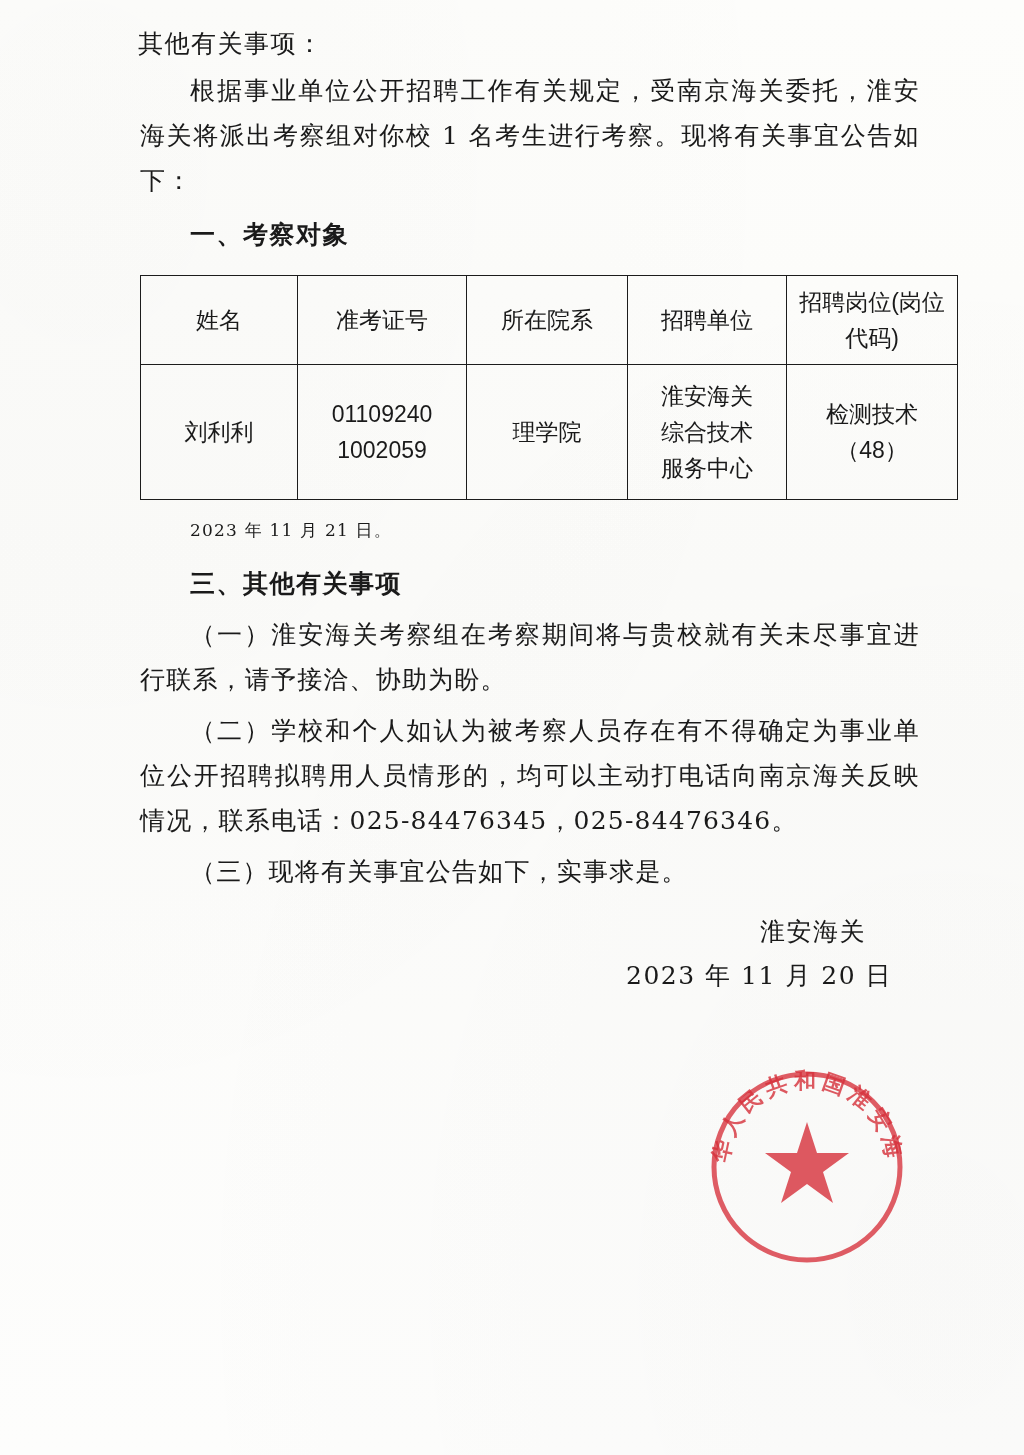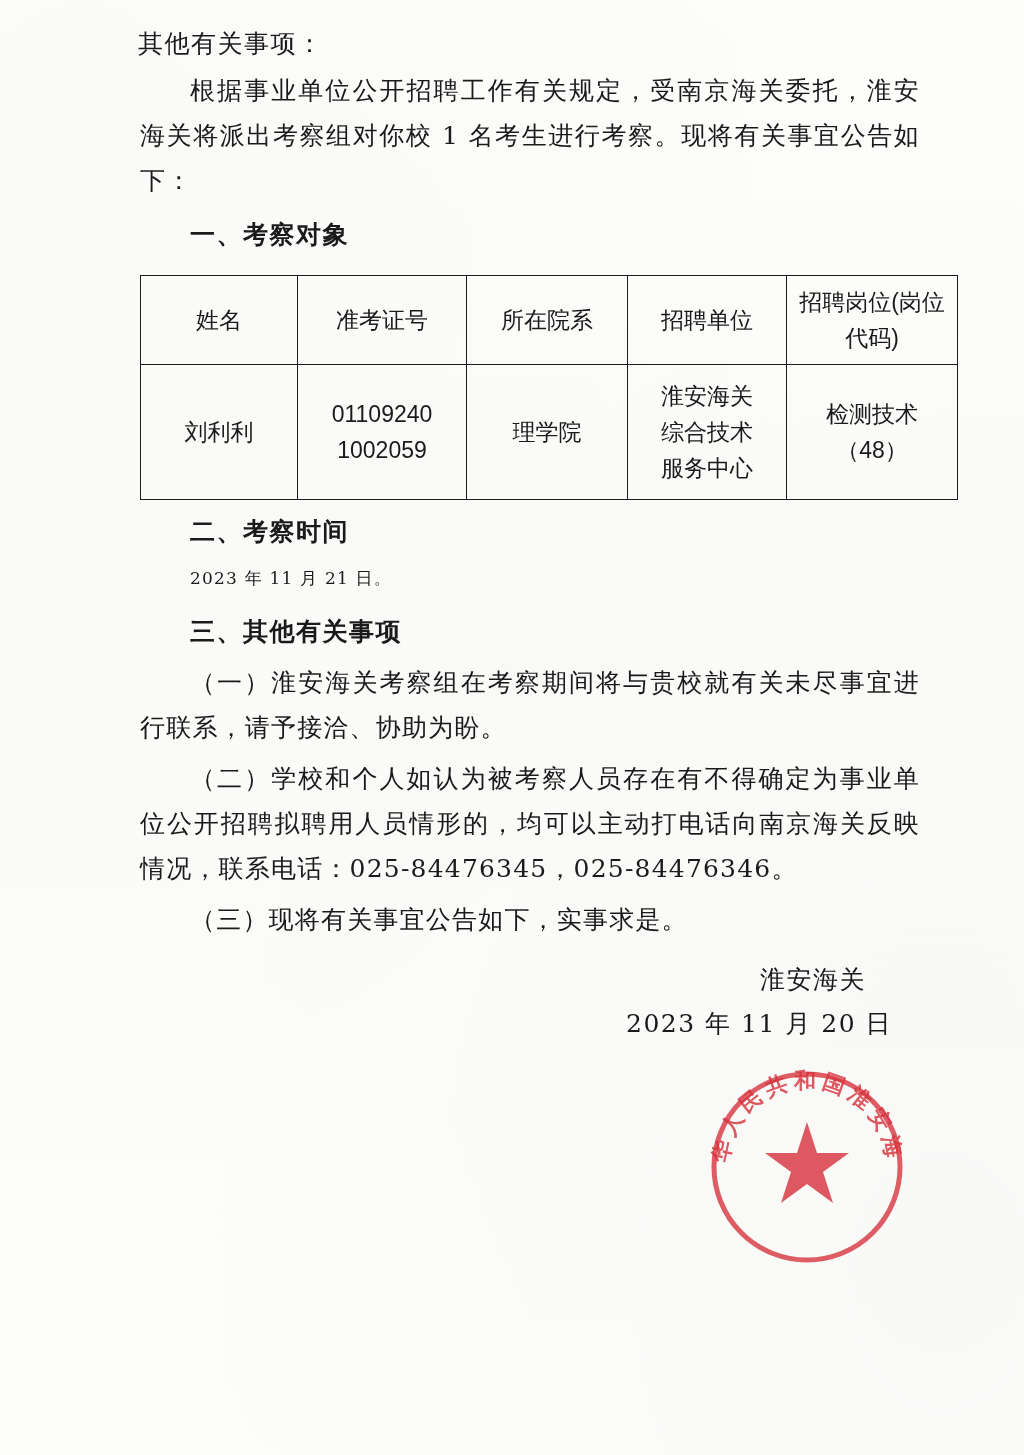--- a/index.html
+++ b/index.html
@@ -180,21 +180,20 @@
             <span>服务中心</span>
           </td>
           <td class="stack">
             <span>检测技术</span>
             <span>（48）</span>
           </td>
         </tr>
       </tbody>
     </table>
 
-    <p class="section-heading">二、考察时间</p>
     <p class="plain-line">2023 年 11 月 21 日。</p>
 
     <p class="section-heading">三、其他有关事项</p>
 
     <p class="body-text">（一）淮安海关考察组在考察期间将与贵校就有关未尽事宜进行联系，请予接洽、协助为盼。</p>
     <p class="body-text">（二）学校和个人如认为被考察人员存在有不得确定为事业单位公开招聘拟聘用人员情形的，均可以主动打电话向南京海关反映情况，联系电话：025-84476345，025-84476346。</p>
     <p class="body-text">（三）现将有关事宜公告如下，实事求是。</p>
 
     <div class="signature-block">
       <div class="sig-name">淮安海关</div>

